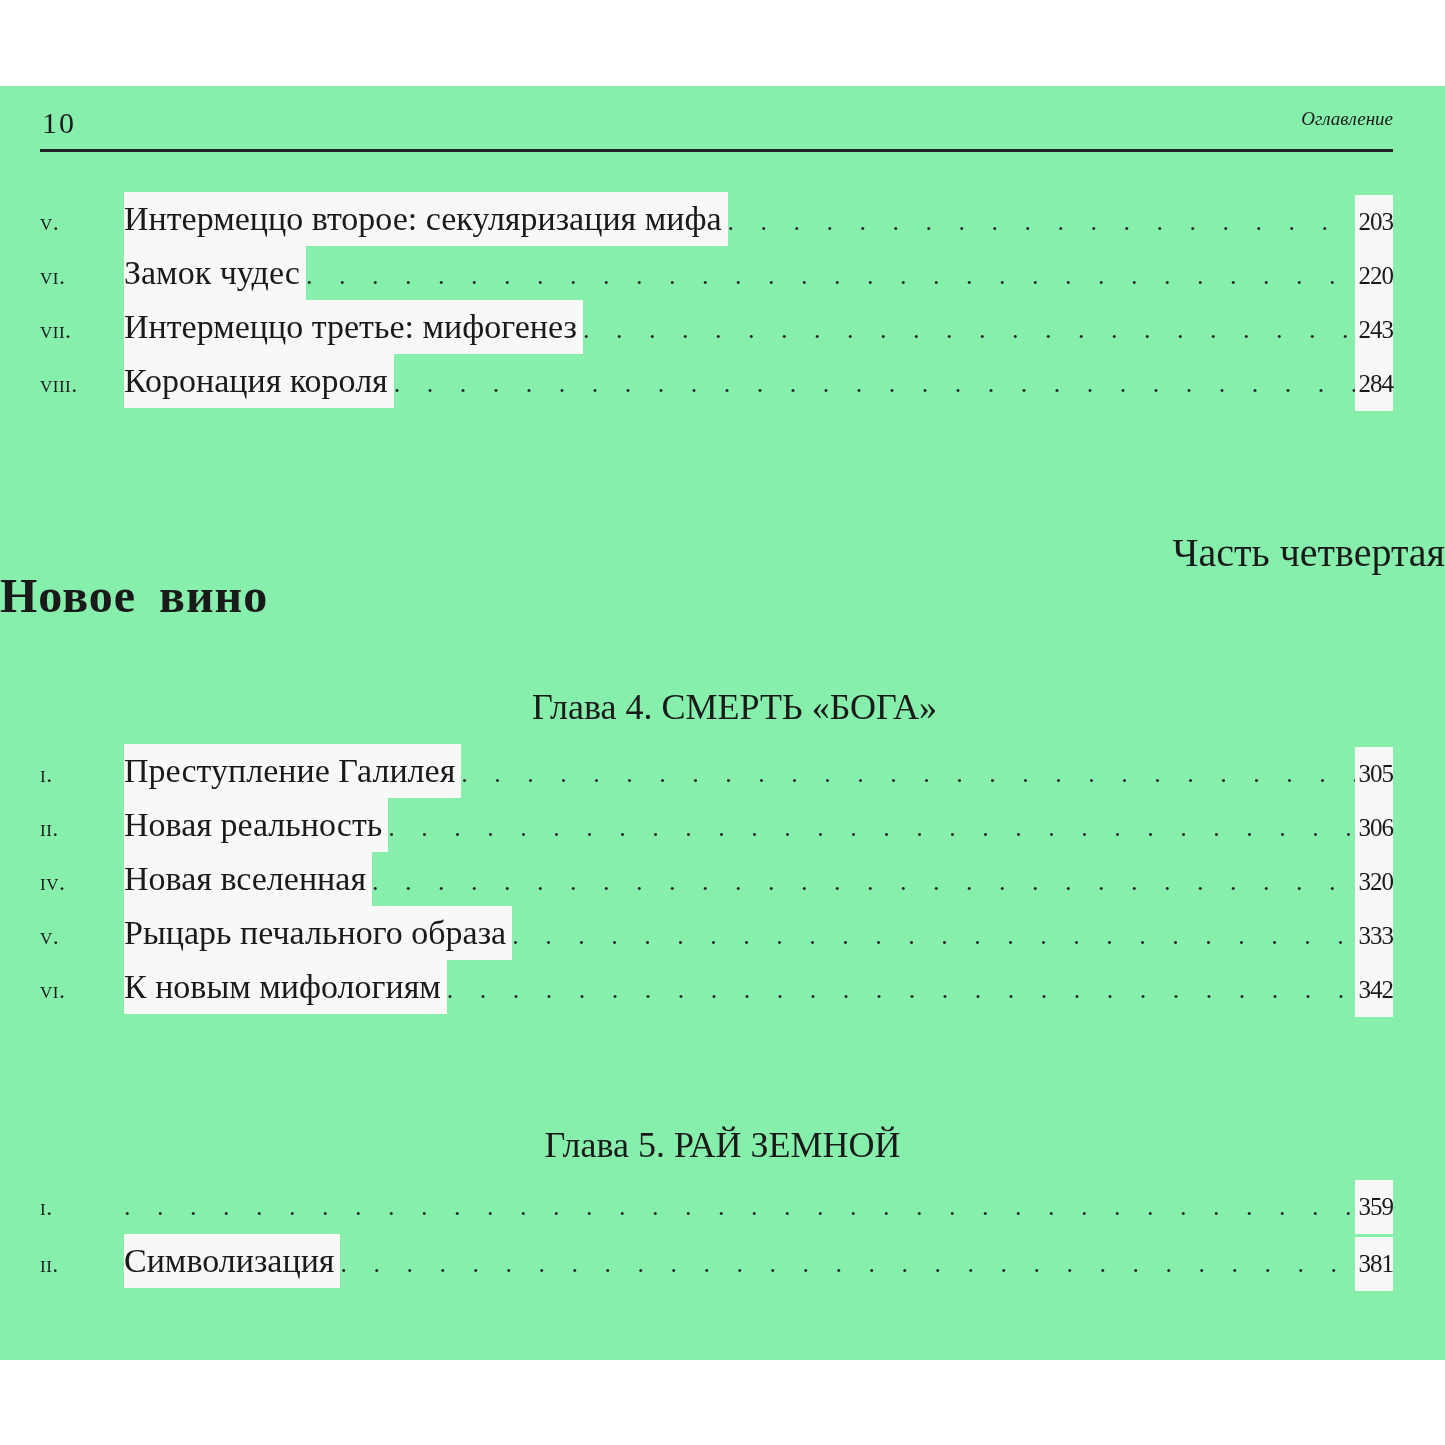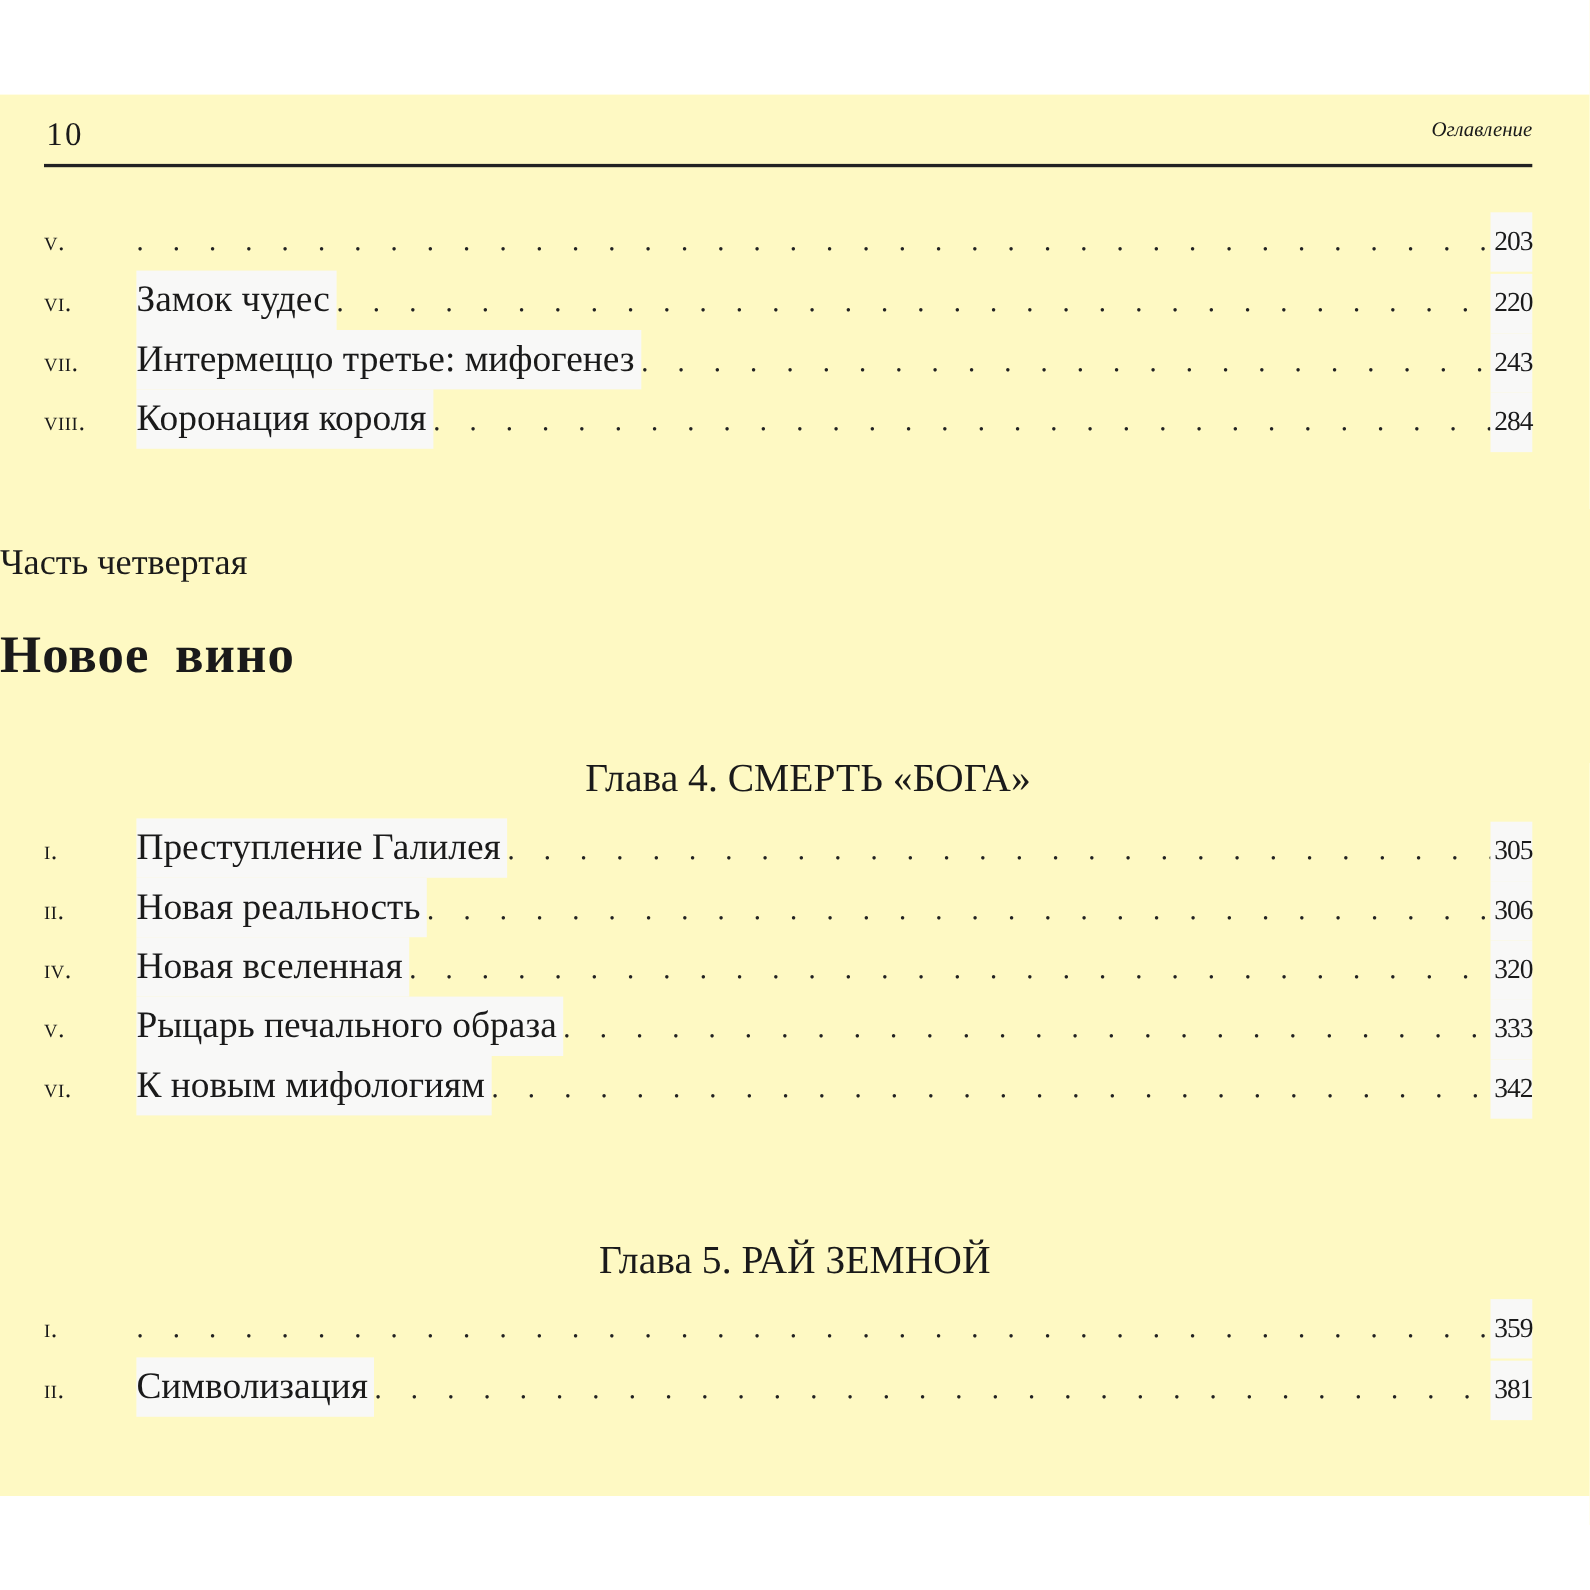--- a/index.html
+++ b/index.html
@@ -14,21 +14,21 @@
       overflow: hidden;
       font-family: "Liberation Serif", "DejaVu Serif", serif;
       color: #1a1a1a;
     }
     .page {
       position: absolute;
       left: 0;
       top: 86px;
       width: 1445px;
       height: 1274px;
-      background: #fef9c3;
+      background: #86efac;
     }
     .running-head {
       position: absolute;
       left: 40px;
       right: 52px;
       top: 20px;
       height: 44px;
     }
     .page-number {
       position: absolute;
@@ -97,23 +97,23 @@
       font-size: 25px;
       letter-spacing: -1px;
       background: #f8f8f7;
       position: relative;
       z-index: 1;
     }
     .part-label {
       position: absolute;
       left: 0;
       right: 0;
-      top: 408px;
-      text-align: left;
-      font-size: 33px;
+      top: 443px;
+      text-align: right;
+      font-size: 40px;
     }
     .part-title {
       position: absolute;
       left: 0;
       right: 0;
       top: 482px;
       text-align: left;
       font-size: 48px;
       font-weight: bold;
       word-spacing: 10px;
@@ -134,20 +134,21 @@
 
   <div class="running-head">
     <span class="page-number">10</span>
     <span class="running-title">Оглавление</span>
   </div>
   <div class="rule"></div>
 
   <div class="toc-list" style="top:106px;">
     <div class="toc-row">
       <span class="numeral">v.</span>
+      <span class="title">Интермеццо второе: секуляризация мифа</span>
       <span class="leader"></span>
       <span class="page-ref">203</span>
     </div>
     <div class="toc-row">
       <span class="numeral">vi.</span>
       <span class="title">Замок чудес</span>
       <span class="leader"></span>
       <span class="page-ref">220</span>
     </div>
     <div class="toc-row">

